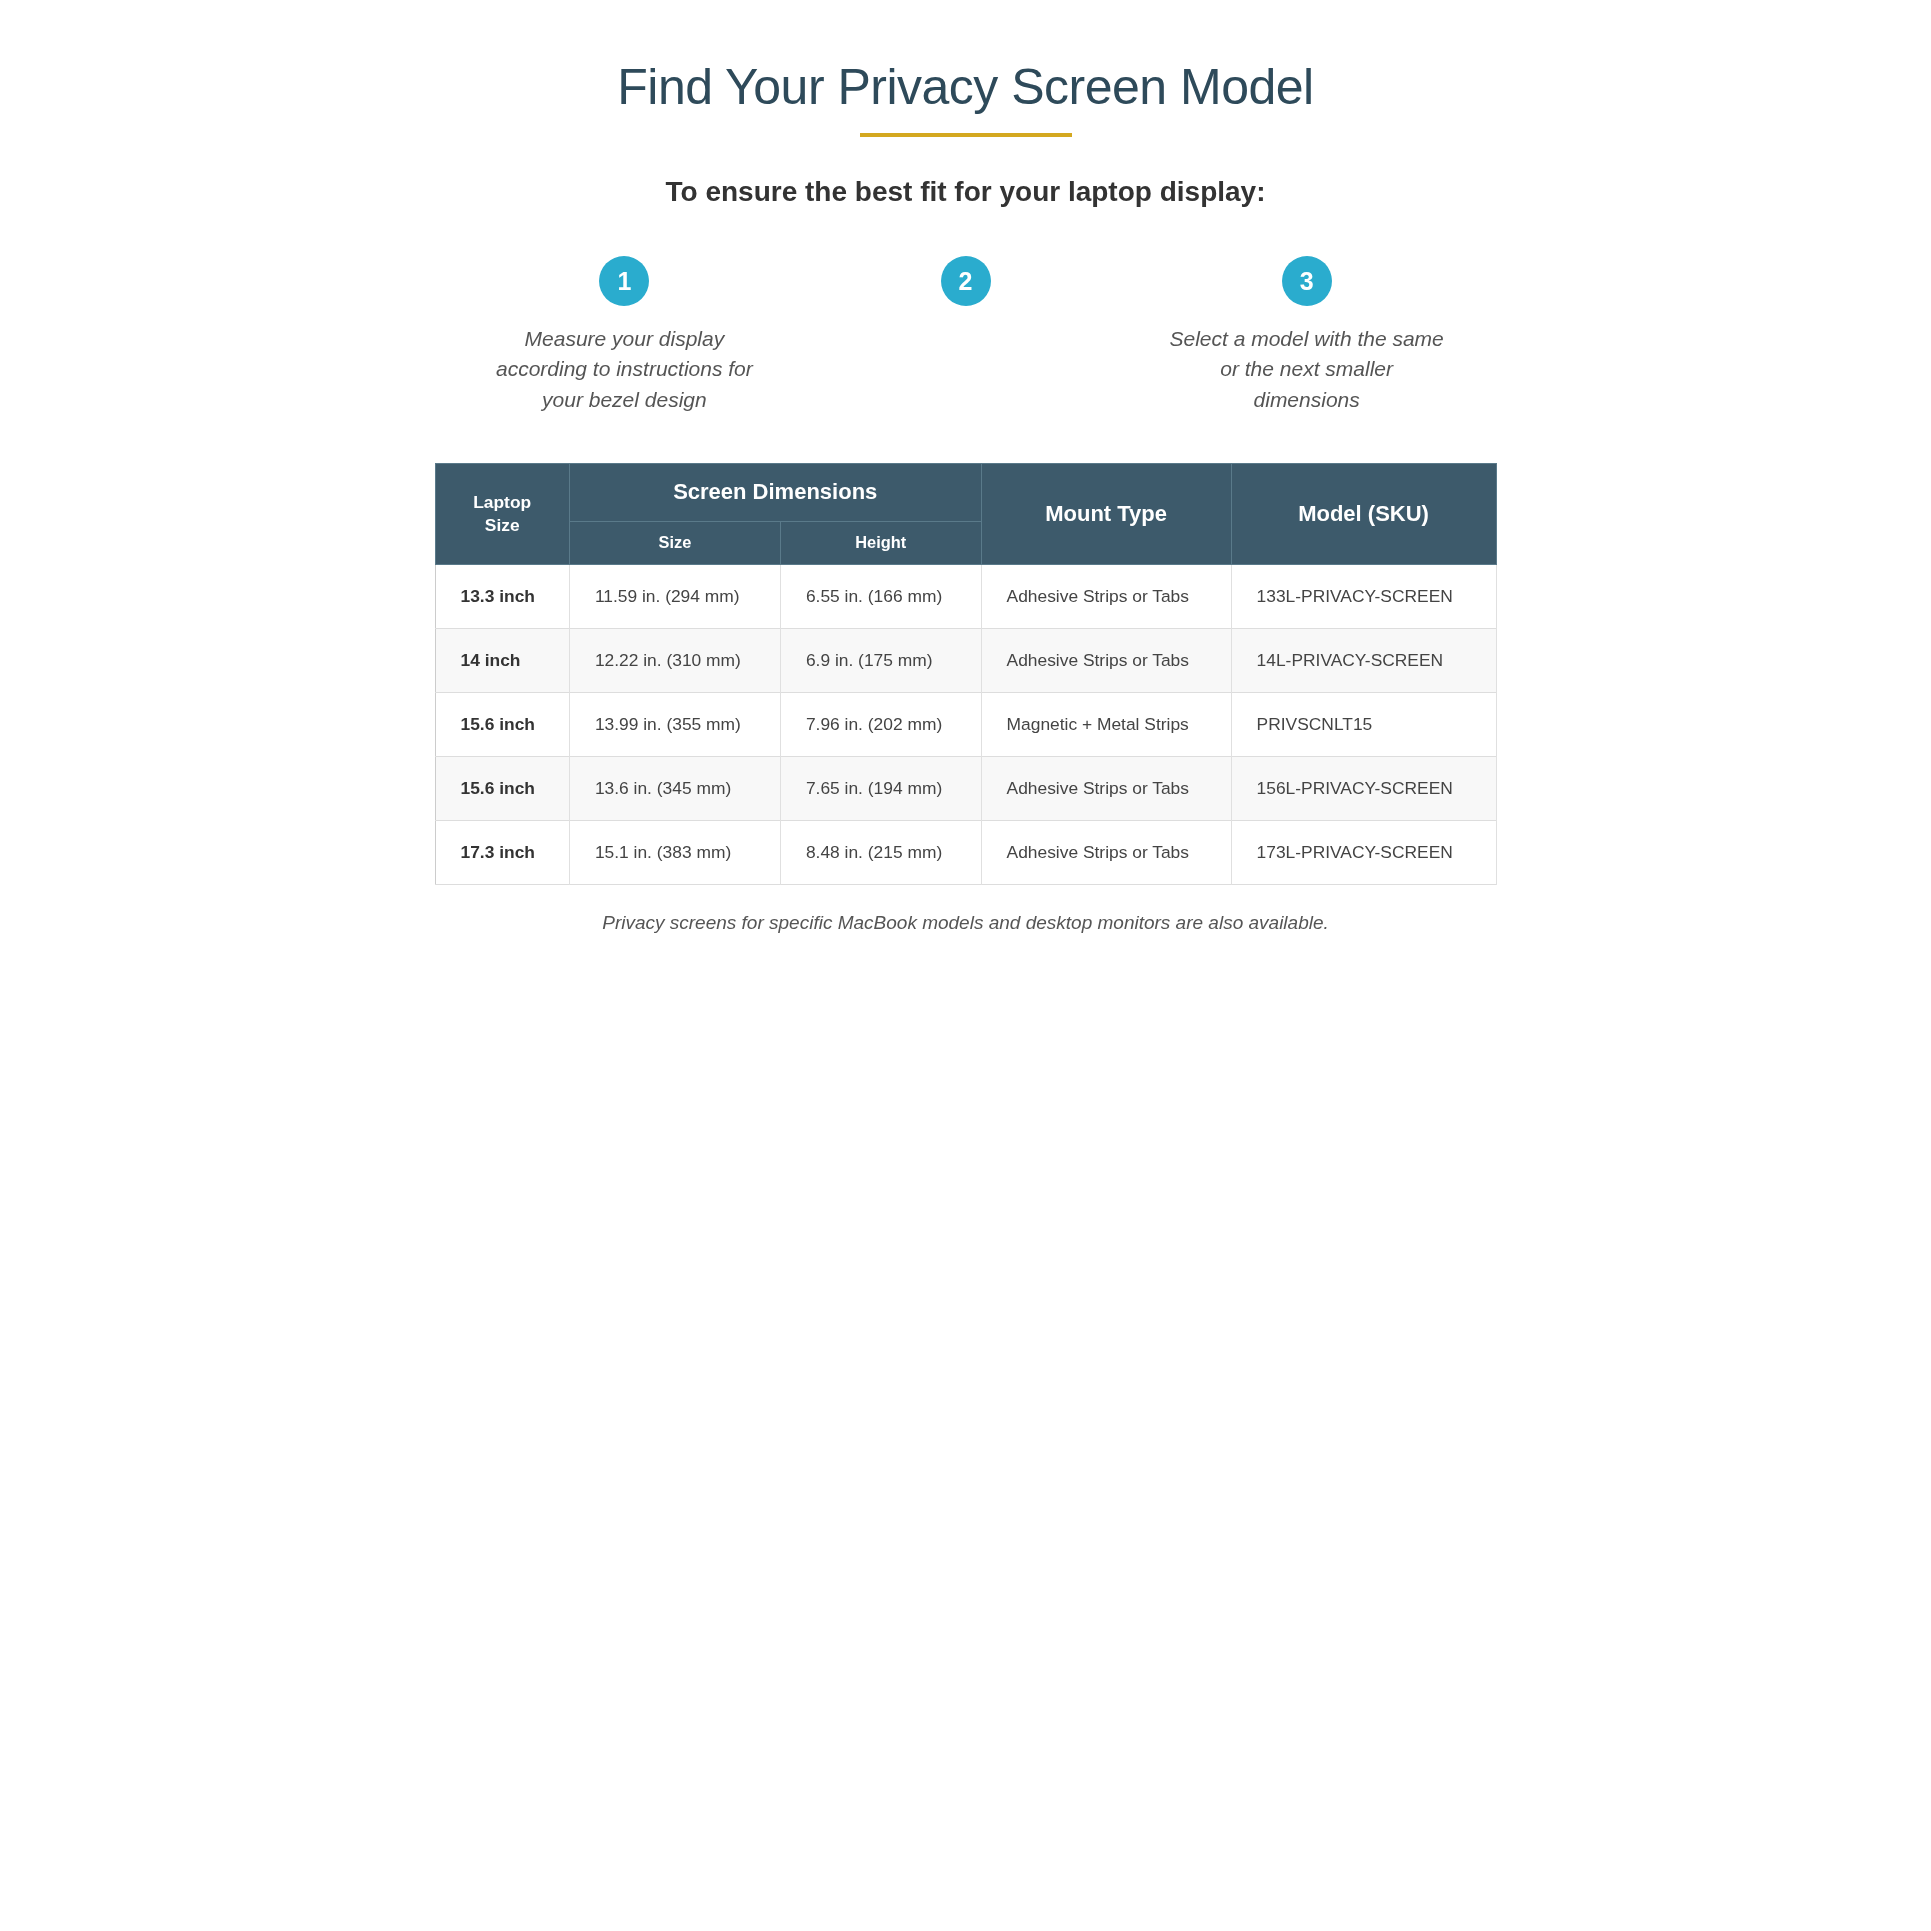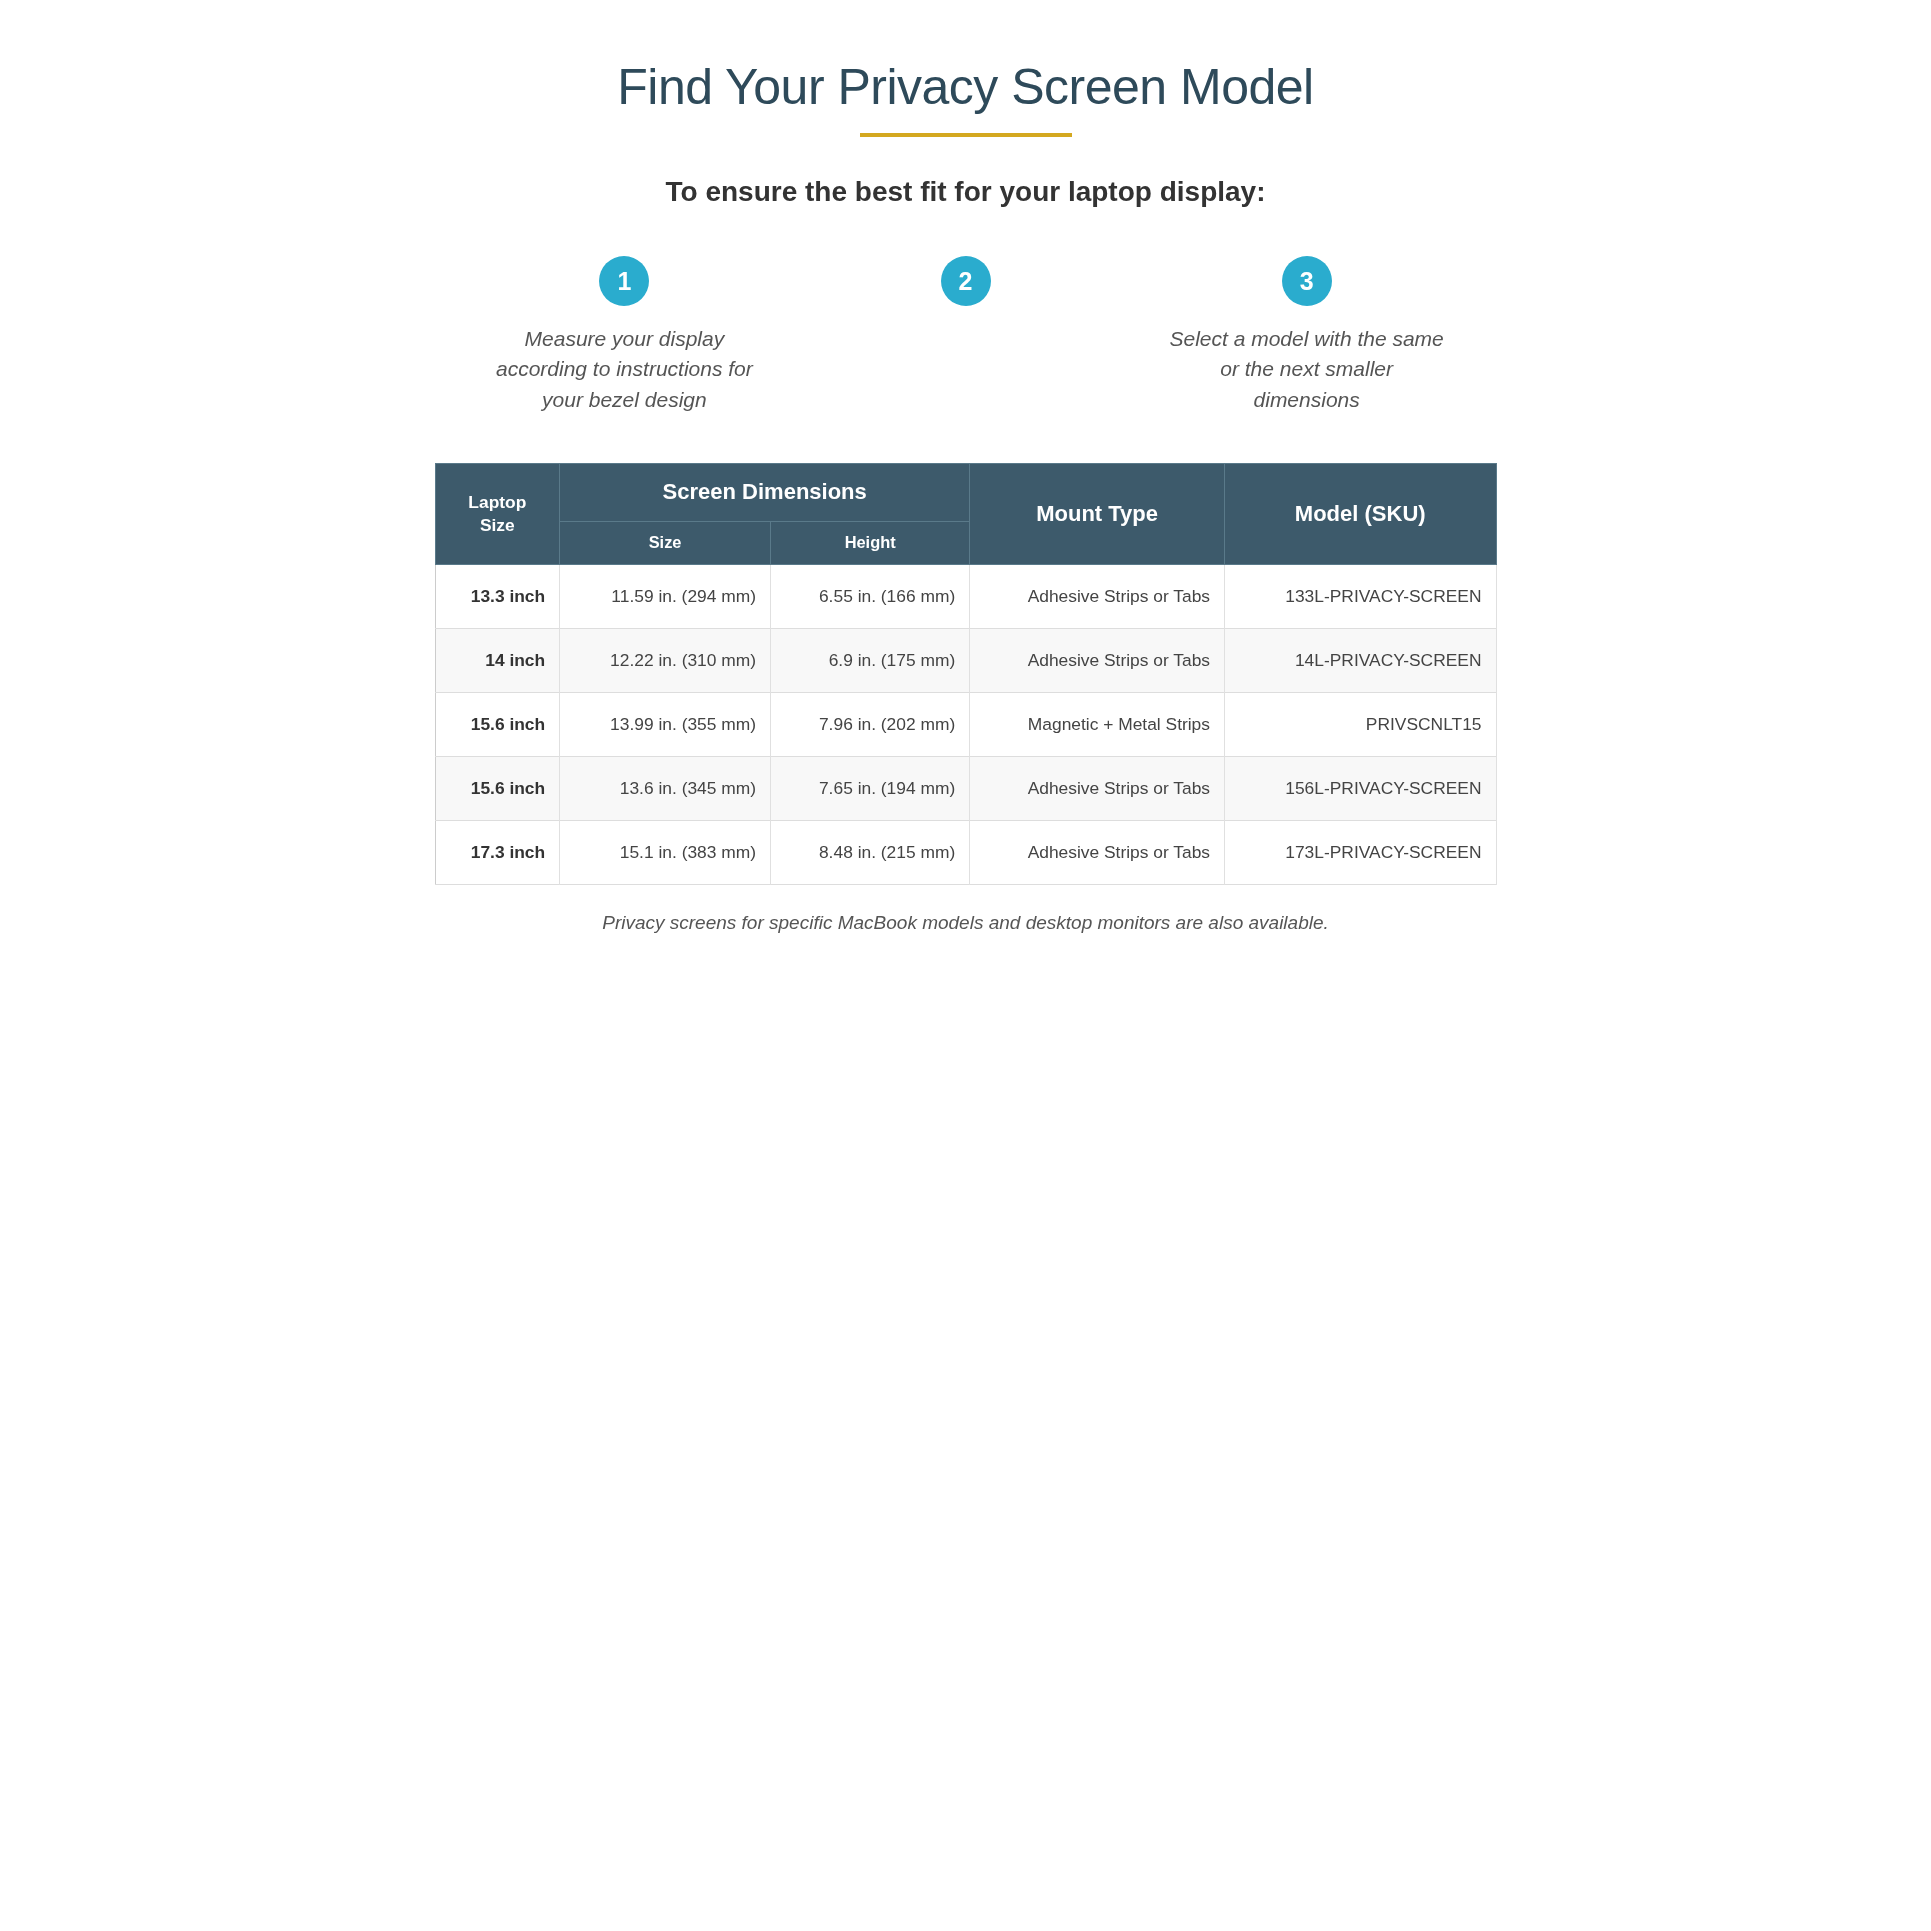--- a/index.html
+++ b/index.html
@@ -105,22 +105,22 @@
     .product-table tbody tr {
       border-bottom: 1px solid #ddd;
     }
     .product-table tbody tr:nth-child(odd) {
       background: #fff;
     }
     .product-table tbody tr:nth-child(even) {
       background: #f8f8f8;
     }
     .product-table tbody td {
-      padding: 21px 14px;
-      text-align: right;
+      padding: 21px 25px;
+      text-align: left;
       font-size: 17.4px;
       color: #444;
       border-right: 1px solid #e0e0e0;
     }
     .product-table tbody td:first-child {
       font-weight: 600;
       color: #333;
     }
     .footer-note {
       margin-top: 27px;

